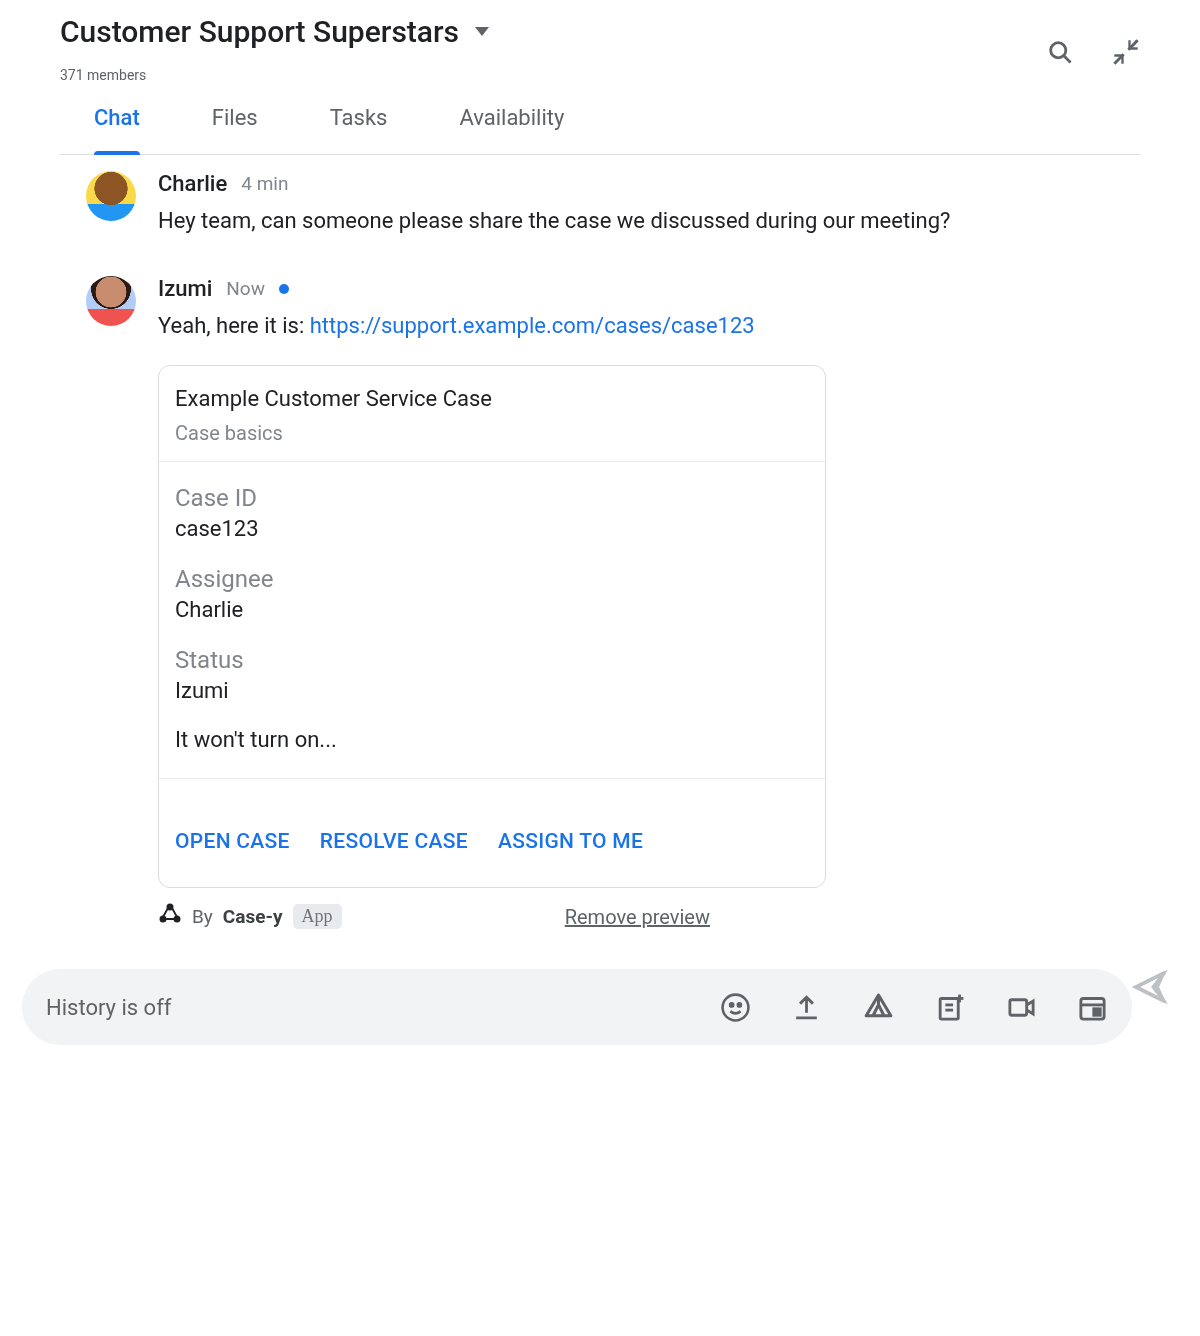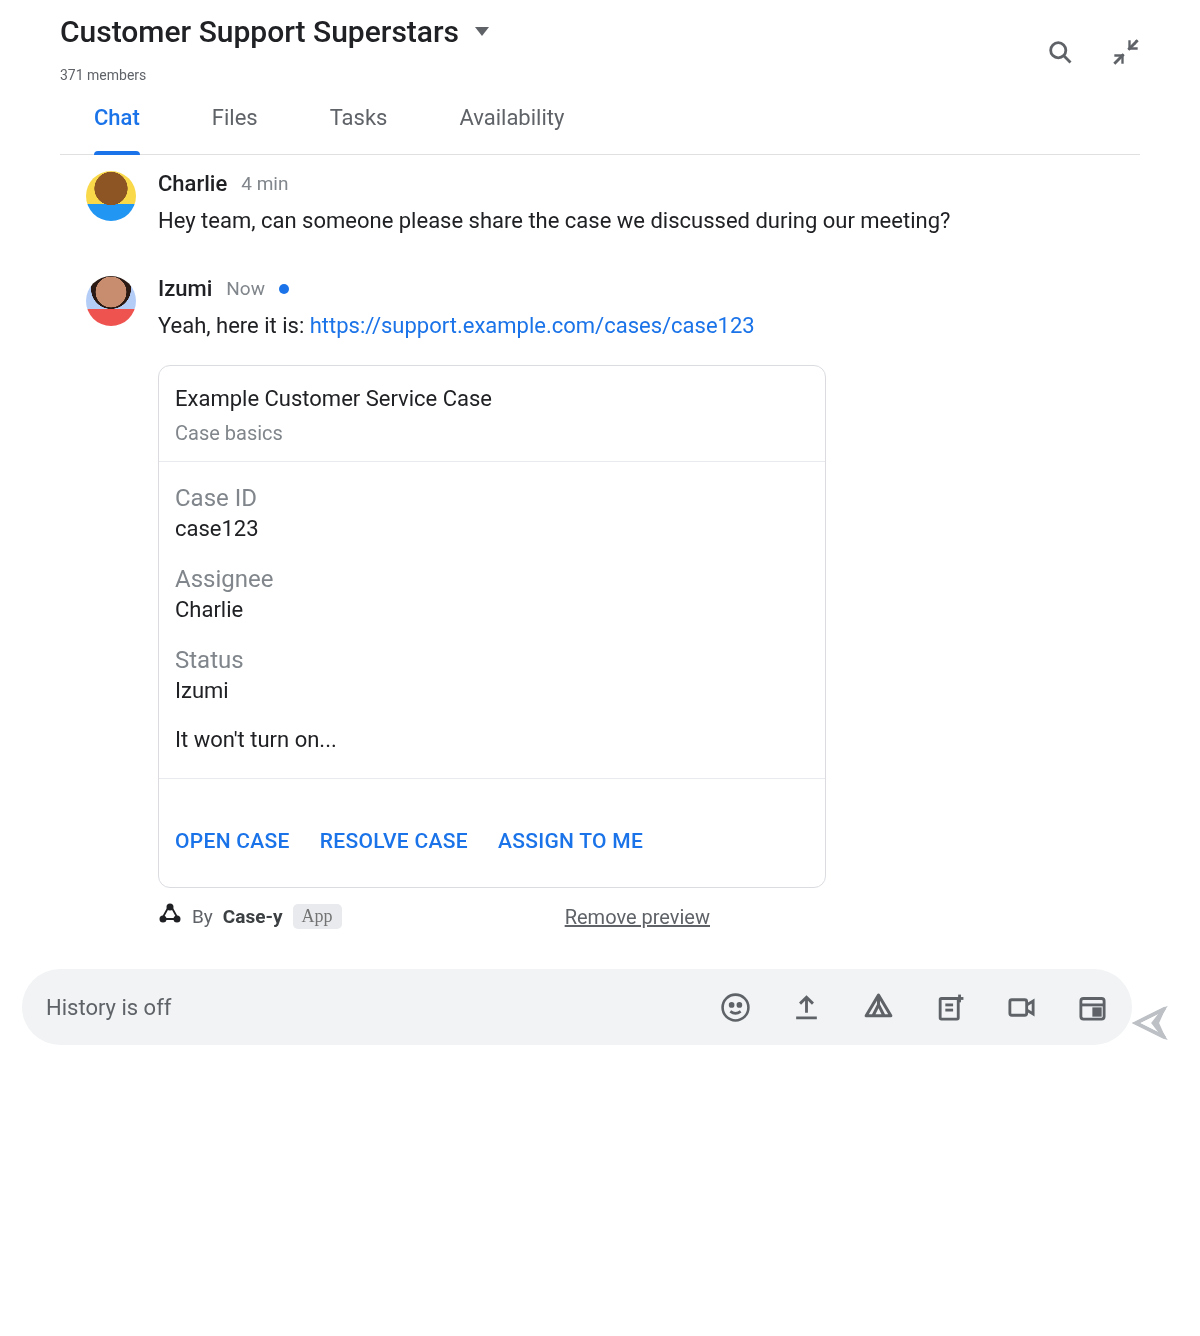--- a/index.html
+++ b/index.html
@@ -43,21 +43,21 @@
     .field-value { font-size: 22px; color: #202124; margin-top: 4px; }
     .card-actions { border-top: 1px solid #e8eaed; padding: 30px 16px 34px 16px; display: flex; gap: 30px; }
     .card-action { font-size: 21px; font-weight: 500; color: #1a73e8; cursor: pointer; letter-spacing: 0.3px; margin-top: 20px; }
 
     .card-footer { display: flex; align-items: center; justify-content: space-between; width: 552px; margin-top: 14px; }
     .card-footer-left { display: flex; align-items: center; gap: 10px; font-size: 19px; color: #5f6368; }
     .app-name { font-weight: 700; color: #3c4043; }
     .app-badge { background: #e8eaed; padding: 2px 9px; border-radius: 5px; font-size: 18px; color: #737373; font-weight: 500; font-family: Liberation Serif, serif; }
     .remove-link { font-size: 20px; color: #5f6368; text-decoration: underline; cursor: pointer; }
 
-    .composer-wrap { padding: 18px 22px 0 22px; display: flex; align-items: flex-end; gap: 0; }
+    .composer-wrap { padding: 18px 22px 0 22px; display: flex; align-items: flex-start; gap: 0; }
     .composer { flex: 1; background: #f1f3f4; border-radius: 40px; display: flex; align-items: center; padding: 0 24px; height: 76px; }
     .composer-placeholder { font-size: 22px; color: #5f6368; flex: 1; }
     .composer-icons { display: flex; gap: 40px; align-items: center; color: #5f6368; }
     .composer-icon { cursor: pointer; display: flex; }
     .send-btn { cursor: pointer; color: #bdc1c6; padding-right: 10px;}
 
     
     .avatar-charlie { background: radial-gradient(circle at 50% 35%, #8d5524 40%, transparent 41%), linear-gradient(to top, #2196f3 35%, transparent 35%), #f9d949; }
     .avatar-izumi { background: radial-gradient(circle at 50% 32%, #c88d6e 36%, transparent 37%), radial-gradient(circle at 50% 26%, #2b1a14 44%, transparent 45%), linear-gradient(to top, #ef5350 35%, transparent 35%), #b4cdf7; }
   </style>

